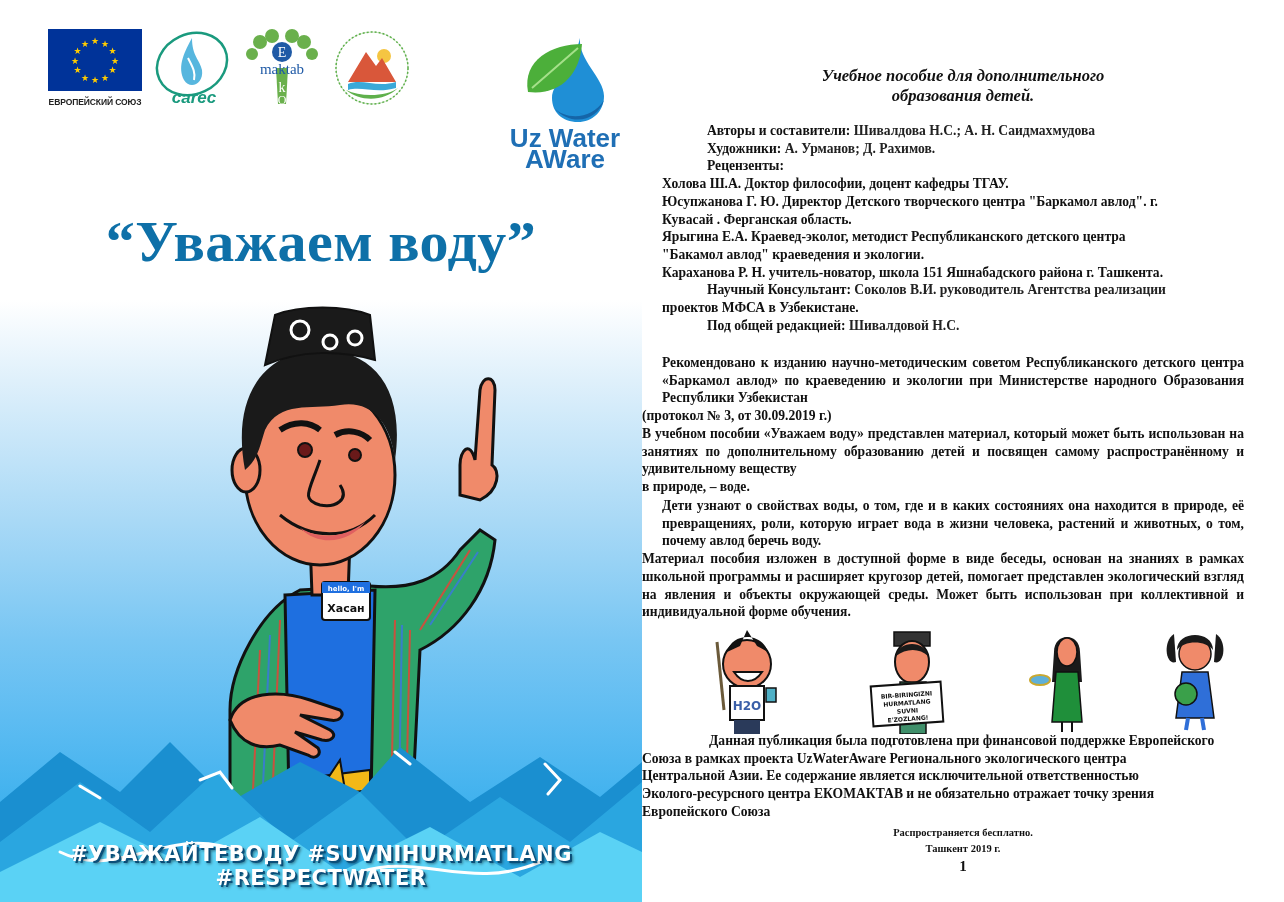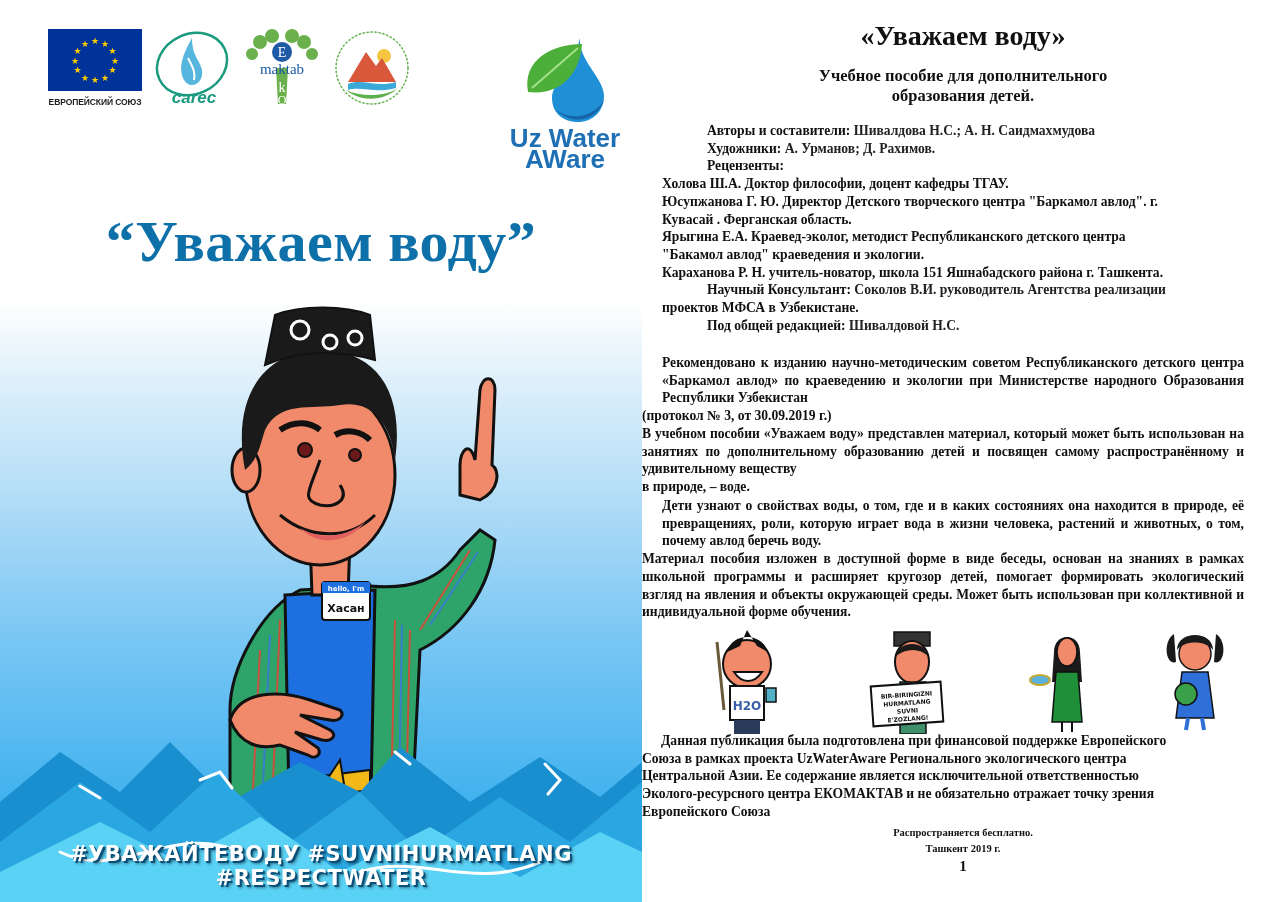--- a/index.html
+++ b/index.html
@@ -29,32 +29,32 @@
   .mountains { position: absolute; left: 0; bottom: 0; width: 642px; height: 200px; }
   .hashtags {
     position: absolute; left: 0; bottom: 12px; width: 642px; text-align: center;
     font-family: "DejaVu Sans", sans-serif; font-weight: bold; font-size: 21px; color: #ffffff;
     text-shadow: 2px 2px 0 #0a4f7a, 3px 3px 3px rgba(0,0,0,0.45); letter-spacing: 0.5px;
   }
 
   
   .doc { position: absolute; left: 642px; top: 0; width: 642px; height: 902px; background: #ffffff; color: #111; font-family: "Liberation Serif", serif; font-weight: bold; }
   .doc-title { position: absolute; top: 20px; left: 0; width: 642px; text-align: center; font-size: 28px; }
-  .doc-subtitle { position: absolute; top: 66px; left: 0; width: 642px; text-align: center; font-size: 16.5px; line-height: 20px; }
+  .doc-subtitle { position: absolute; top: 66px; left: 0; width: 642px; text-align: center; font-size: 16.5px; line-height: 20px; font-style: italic; }
   .credits { position: absolute; top: 122px; left: 0; width: 600px; font-size: 13.6px; line-height: 17.7px; margin-left: 20px; }
   .credits .ind { padding-left: 45px; }
   .credits .label { font-weight: bold; }
   .credits .val { font-weight: bold; color: #222; }
   .para { position: absolute; left: 0; width: 602px; font-size: 13.6px; line-height: 17.7px; text-align: justify; }
   .para .ind { padding-left: 20px; }
   .p1 { top: 354px; }
   .p2 { top: 497px; }
   .kids { position: absolute; top: 622px; left: 20px; width: 600px; height: 112px; }
   .disclaimer { position: absolute; top: 732px; left: 0; width: 620px; font-size: 13.6px; line-height: 17.7px; }
-  .disclaimer .ind { padding-left: 19px; }
+  .disclaimer .ind { padding-left: 67px; }
   .footer-free { position: absolute; top: 827px; left: 0; width: 642px; text-align: center; font-size: 10.5px; }
   .footer-city { position: absolute; top: 843px; left: 0; width: 642px; text-align: center; font-size: 10.5px; }
   .page-num { position: absolute; top: 858px; left: 0; width: 642px; text-align: center; font-size: 15px; }
 </style>
 </head>
 <body>
 
 <div class="cover">
   <div class="logos">
     <div class="eu-logo">
@@ -199,21 +199,20 @@
           <path d="M60 150 C120 180 170 120 240 150"></path>
           <path d="M360 170 C420 150 470 190 540 160"></path>
       </g>
     </svg>
   </div>
 
   <div class="hashtags">#УВАЖАЙТЕВОДУ #SUVNIHURMATLANG #RESPECTWATER</div>
 </div>
 
 <div class="doc">
-  <div class="doc-title">«Уважаем воду»</div>
   <div class="doc-subtitle">
     <div>Учебное пособие для дополнительного</div>
     <div>образования детей.</div>
   </div>
 
   <div class="credits">
     <div class="ind">
       <span class="label">Авторы и составители:</span>
       <span class="val">Шивалдова Н.С.; А. Н. Саидмахмудова</span>
     </div>
@@ -241,21 +240,21 @@
 
   <div class="para p1">
     <div class="ind">Рекомендовано к изданию научно-методическим советом Республиканского детского центра «Баркамол авлод» по краеведению и экологии при Министерстве народного Образования Республики Узбекистан</div>
     <div>(протокол №  3,  от 30.09.2019 г.)</div>
     <div>В учебном пособии «Уважаем воду» представлен материал, который может быть использован на занятиях по дополнительному образованию детей и посвящен самому распространённому и удивительному веществу</div>
     <div>в природе, – воде.</div>
   </div>
 
   <div class="para p2">
     <div class="ind">Дети узнают о свойствах воды, о том, где и в каких состояниях она находится в природе, её превращениях, роли, которую играет вода в жизни человека, растений и животных, о том, почему авлод беречь воду.</div>
-    <div>Материал пособия изложен в доступной форме в виде беседы, основан на знаниях в рамках школьной программы и расширяет кругозор детей, помогает формировать экологический взгляд на явления и объекты окружающей среды. Может быть использован при коллективной и индивидуальной форме обучения.</div>
+    <div>Материал пособия изложен в доступной форме в виде беседы, основан на знаниях в рамках школьной программы и расширяет кругозор детей, помогает представлен экологический взгляд на явления и объекты окружающей среды. Может быть использован при коллективной и индивидуальной форме обучения.</div>
   </div>
 
   <div class="kids">
     <svg width="600" height="112" viewBox="0 0 600 112">
 
       <g>
         <circle cx="85" cy="42" r="24" fill="#f08a6a" stroke="#111" stroke-width="2"></circle>
         <path d="M65 30 C70 10 100 10 106 30 L95 24 L85 8 L78 24 Z" fill="#111"></path>
         <path d="M72 50 C80 62 92 62 100 50 Z" fill="#fff" stroke="#111" stroke-width="2"></path>
         <rect x="68" y="64" width="34" height="34" fill="#ffffff" stroke="#111" stroke-width="2"></rect>

